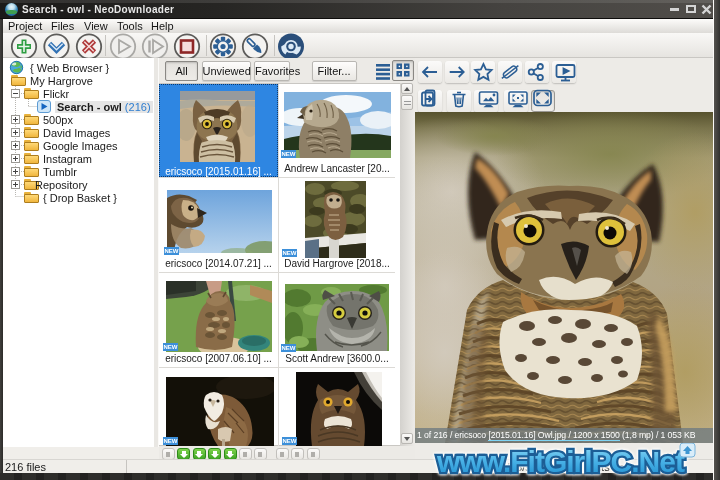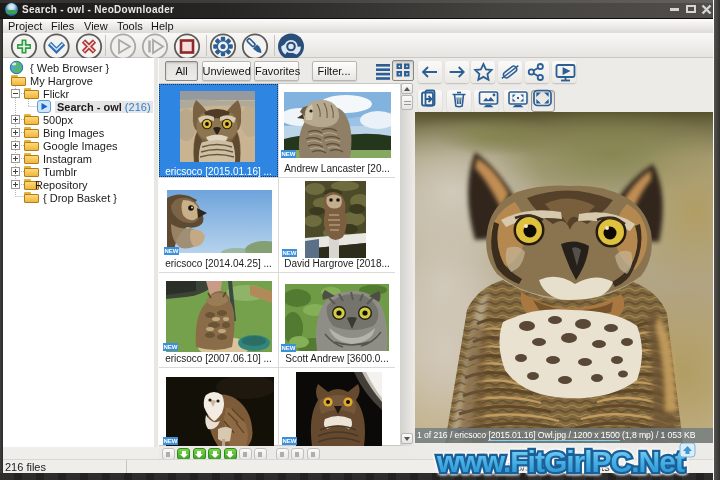--- a/index.html
+++ b/index.html
@@ -225,21 +225,21 @@
       </div>
     <div class="trow" style="left:40px;top:56px;">500px</div>
     <div class="expbox" style="left:8px;top:70px;">
         <b></b>
         <i></i>
       </div>
     <div class="folder" style="left:21px;top:69px;">
         <div class="bk"></div>
         <div class="fr"></div>
       </div>
-    <div class="trow" style="left:40px;top:69px;">Bing Images</div>
+    <div class="trow" style="left:40px;top:69px;">David Images</div>
     <div class="expbox" style="left:8px;top:83px;">
         <b></b>
         <i></i>
       </div>
     <div class="folder" style="left:21px;top:82px;">
         <div class="bk"></div>
         <div class="fr"></div>
       </div>
     <div class="trow" style="left:40px;top:82px;">Google Images</div>
     <div class="expbox" style="left:8px;top:96px;">
@@ -274,21 +274,21 @@
         <div class="fr"></div>
       </div>
     <div class="trow" style="left:40px;top:134px;">{ Drop Basket }</div>
   </div>
   <div id="treedivider"></div>
 
   <div id="midpanel">
     <div id="tabbar">
       <div class="tabbtn sel" style="left:6px; width:33px;">All</div>
       <div class="tabbtn" style="left:42.5px; width:49px;">Unviewed</div>
-      <div class="tabbtn" style="left:95px; width:45px;">Favorites</div>
+      <div class="tabbtn" style="left:95px; width:36px;">Favorites</div>
       <div class="tabbtn" style="left:152.5px; width:45px;">Filter...</div>
       <svg class="abs" style="left:215px;top:4px;" width="40" height="20">
         <g fill="#2b5e94">
           <rect x="2" y="2" width="14" height="2.6"></rect>
           <rect x="2" y="6.4" width="14" height="2.6"></rect>
           <rect x="2" y="10.8" width="14" height="2.6"></rect>
           <rect x="2" y="15.2" width="14" height="2.6"></rect>
         </g>
       </svg>
       <div class="tabbtn sel" style="left:233px;top:2px;width:22px;height:21px;">
@@ -390,21 +390,21 @@
         <path d="M0 63 L0 8 Q10 2 22 6 L30 10 Q26 14 28 18 Q34 20 36 26 Q38 33 32 36 Q26 39 20 37 Q10 44 8 56 Q7 60 8 63 Z" fill="#5e4a30"></path>
         <path d="M4 16 Q8 6 20 8 Q30 10 33 20 Q35 28 28 32 Q18 35 10 28 Q4 23 4 16 Z" fill="#7d6446"></path>
         <path d="M16 10 Q28 10 32 19 Q34 27 27 30 Q20 31 16 25 Q13 17 16 10 Z" fill="#c9b088"></path>
         <path d="M30 18 L40 23 L31 28 Z" fill="#2e261c"></path>
         <circle cx="24" cy="18" r="2.8" fill="#17110b"></circle>
         <circle cx="25" cy="17.4" r="1" fill="#e8dcb8"></circle>
         <path d="M4 34 Q14 40 24 38 Q34 42 33 52 Q26 60 14 58 Q4 52 4 34 Z" fill="#a08868" opacity=".9"></path>
         <path d="M24 40 Q34 38 38 46 Q37 56 27 57 Q21 50 24 40 Z" fill="#c4aa84"></path>
       </svg>
       <div class="newbadge" style="left:5px;top:163px;">NEW</div>
-      <div class="cap" style="left:0;top:174px;width:119px;text-align:center;">ericsoco [2014.04.25] ...</div>
+      <div class="cap" style="left:0;top:174px;width:119px;text-align:center;">ericsoco [2014.07.21] ...</div>
 
       <svg class="abs" style="left:146px;top:97px;" width="61" height="77" viewBox="0 0 61 77">
         <rect width="61" height="77" fill="#4c4a28"></rect>
         <g fill="#6e6c3e">
           <ellipse cx="10" cy="8" rx="10" ry="6"></ellipse>
             <ellipse cx="40" cy="5" rx="14" ry="5"></ellipse>
           <ellipse cx="55" cy="20" rx="10" ry="7"></ellipse>
             <ellipse cx="20" cy="22" rx="12" ry="6"></ellipse>
           <ellipse cx="48" cy="38" rx="12" ry="7"></ellipse>
             <ellipse cx="8" cy="40" rx="9" ry="6"></ellipse>

